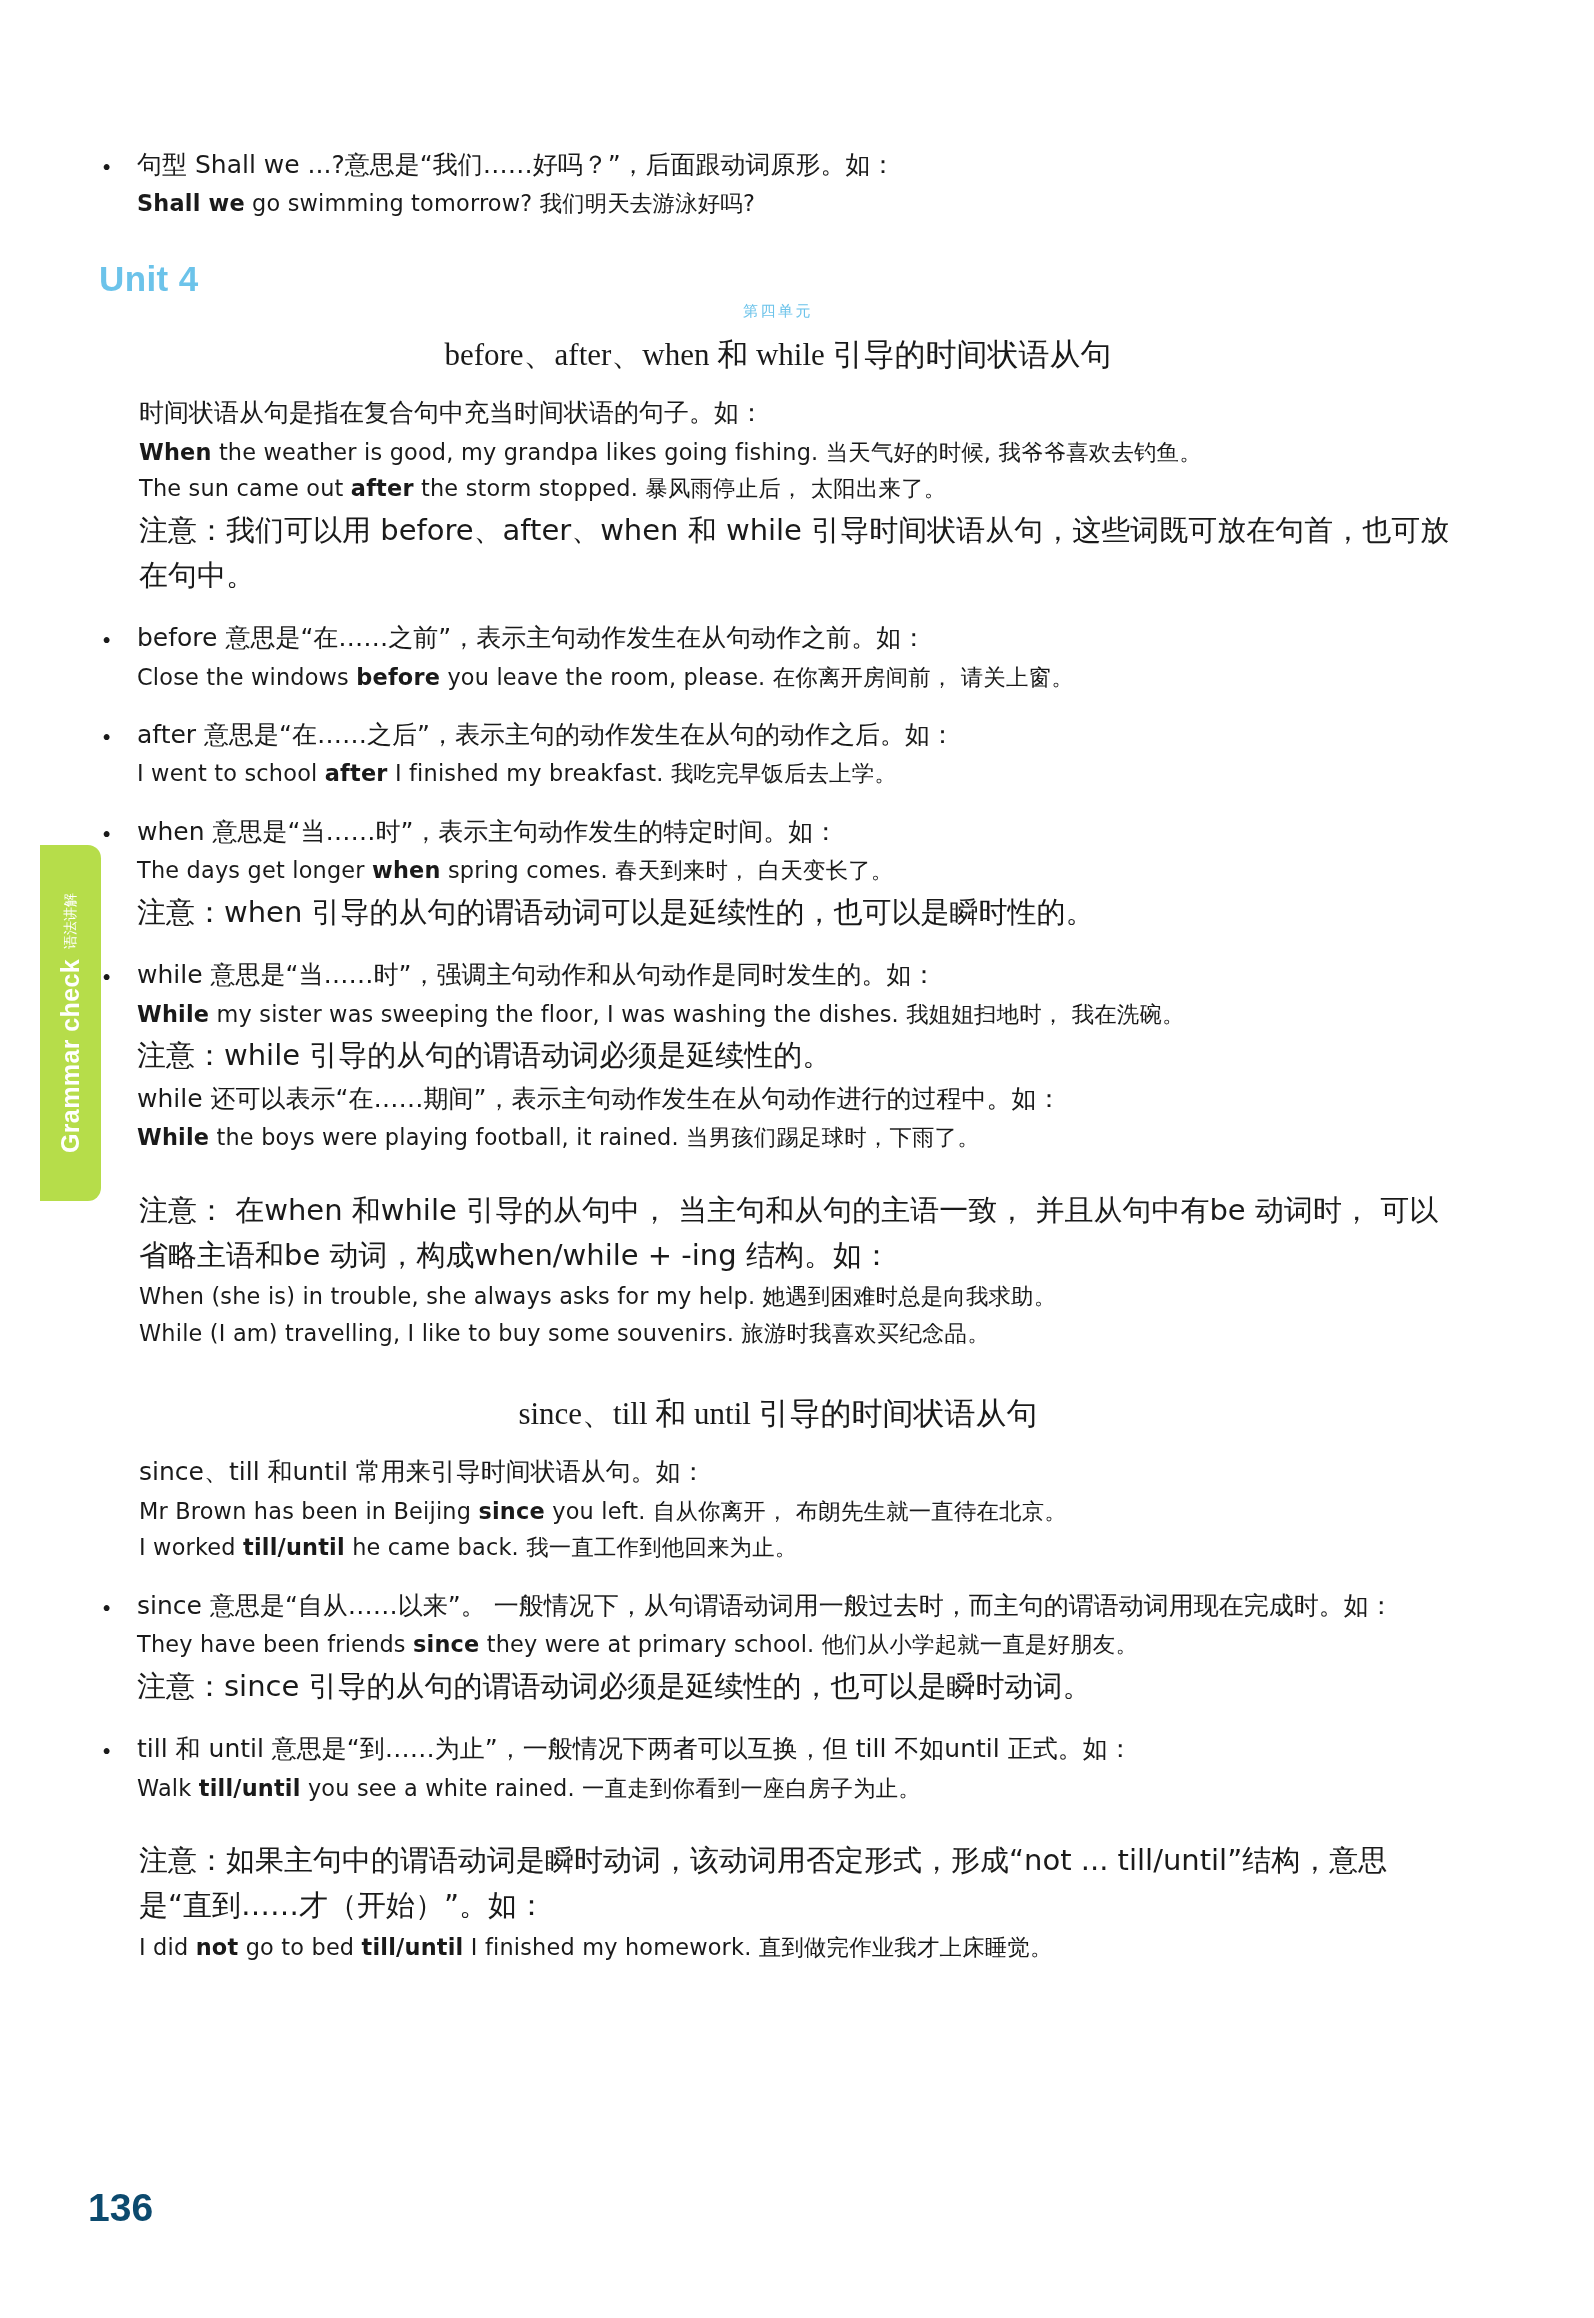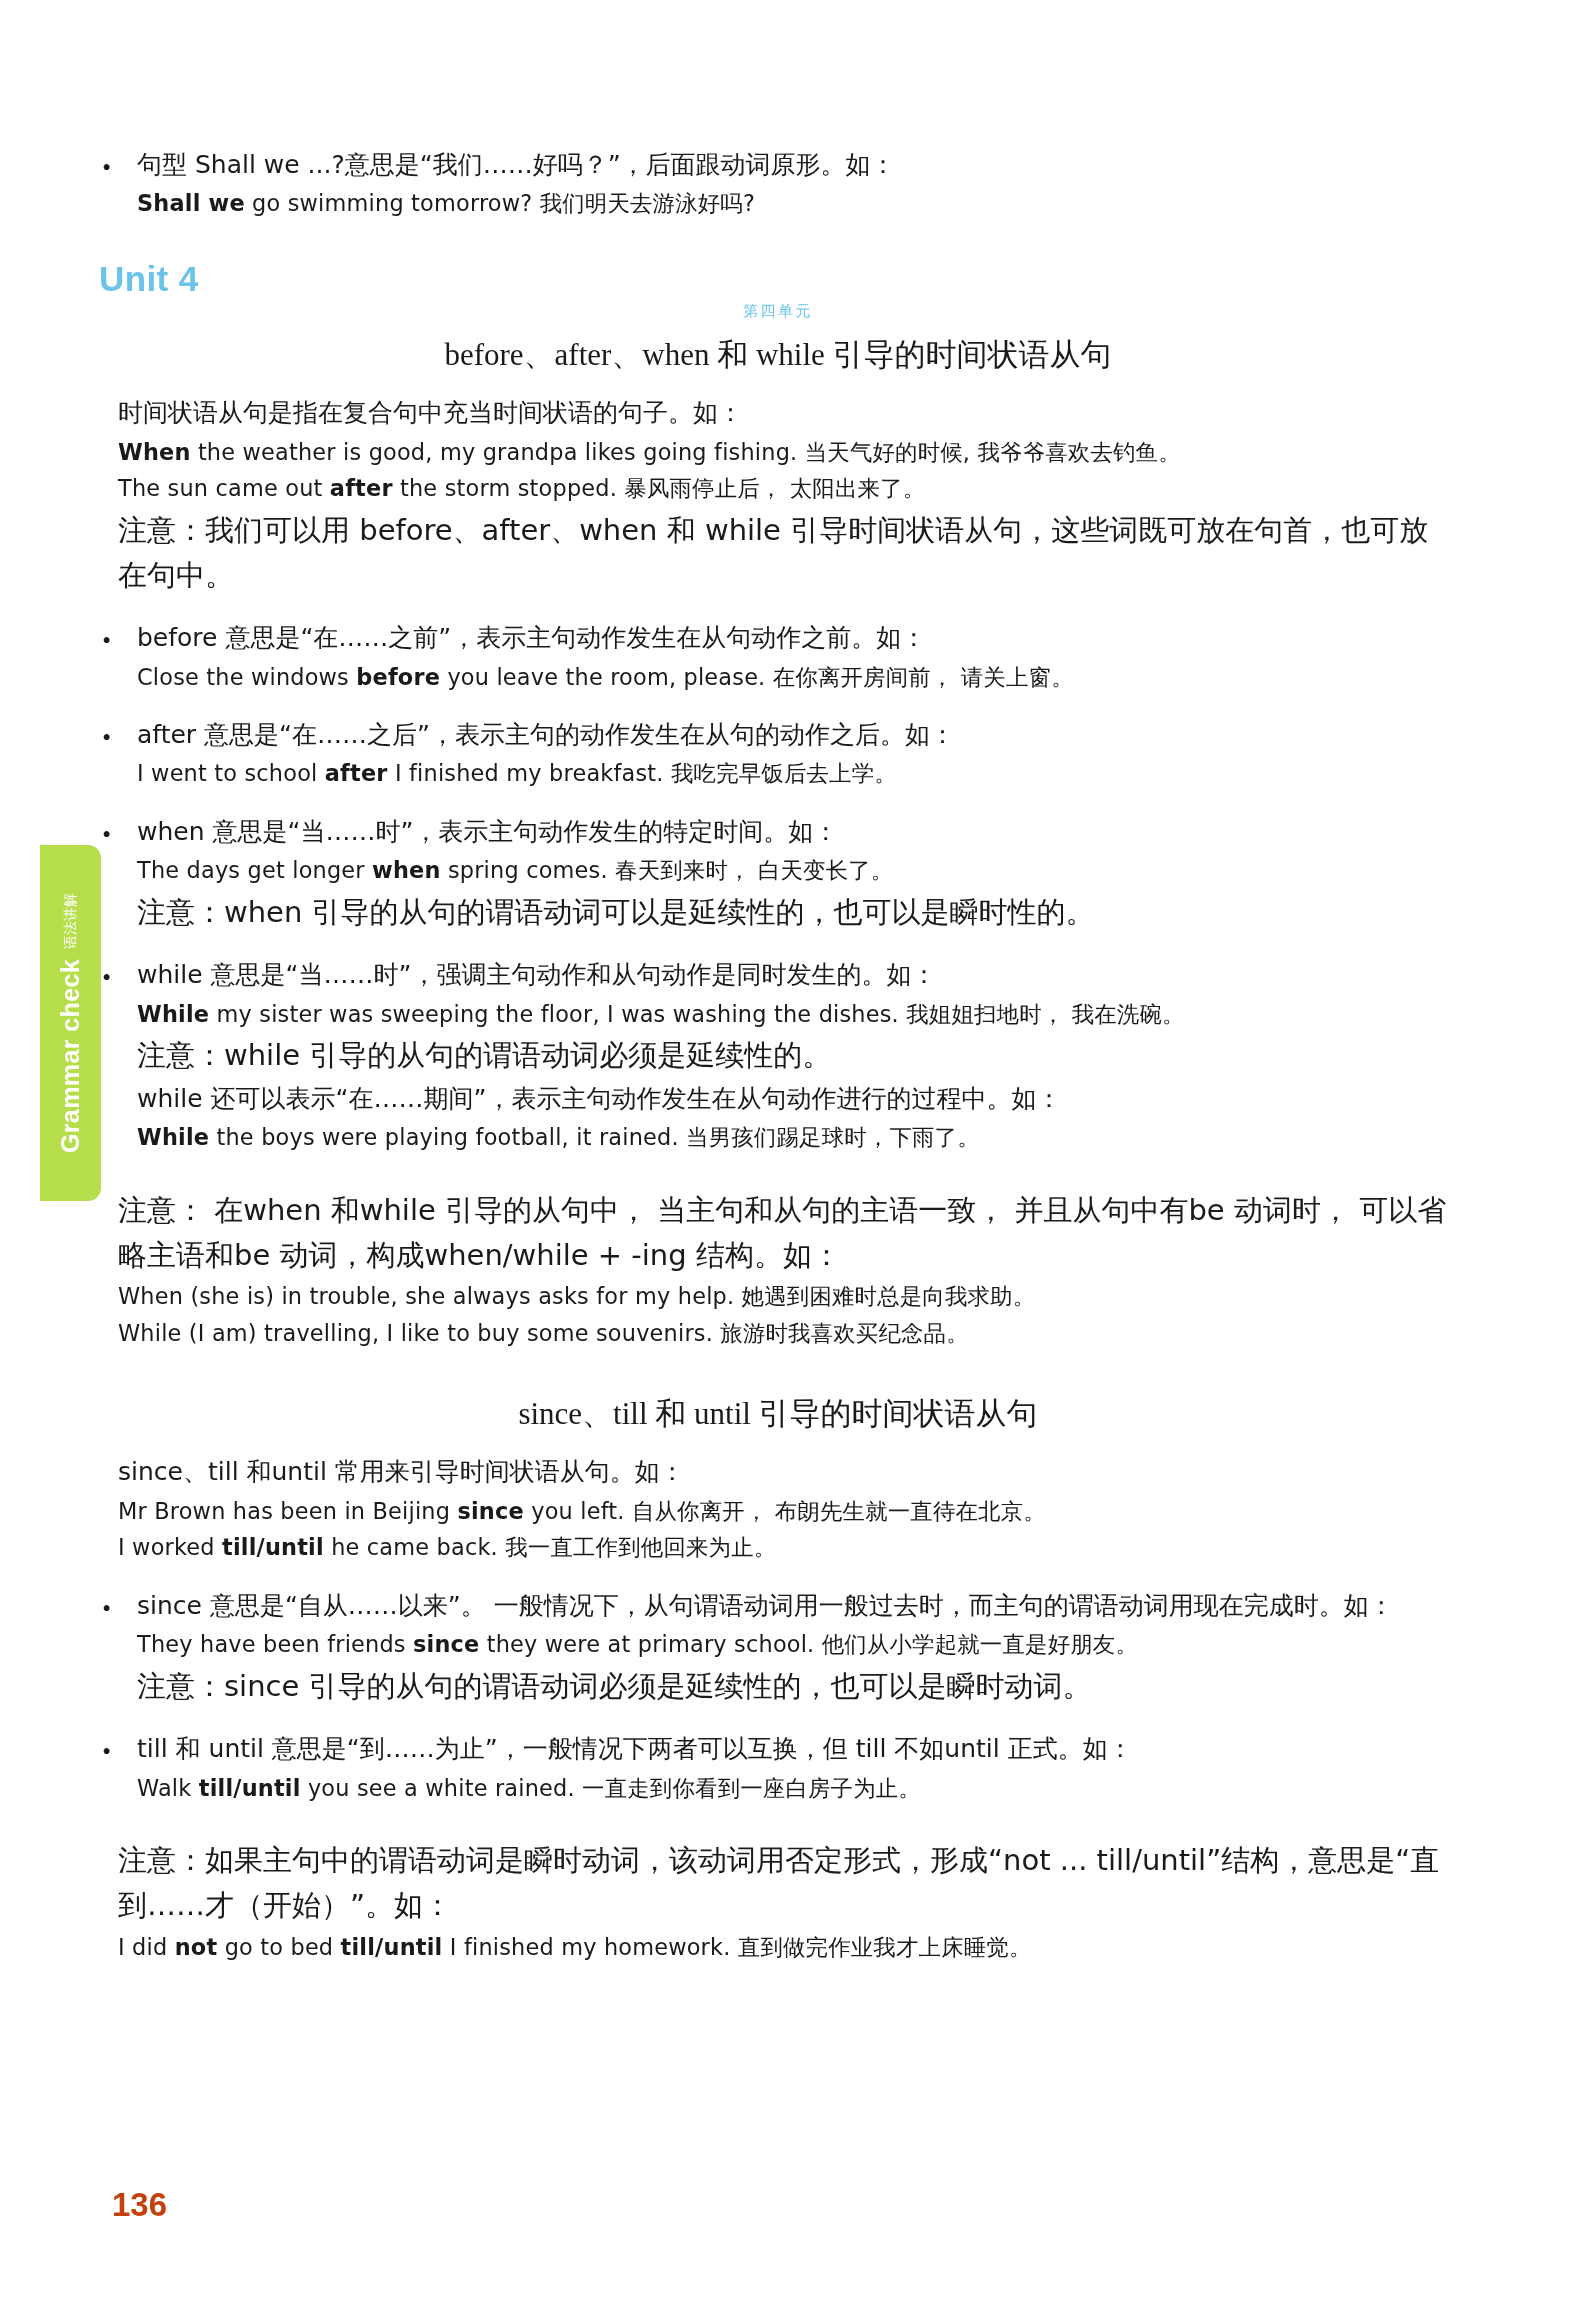--- a/index.html
+++ b/index.html
@@ -119,34 +119,34 @@
     text-align: center;
     font-size: 31px;
     font-weight: normal;
     margin: 13.2px 0 18px 0;
     font-family: "Liberation Serif", serif;
   }
   .block {
     margin-top: 3.3px;
   }
   .indent {
-    margin-left: 19px;
+    margin-left: 40px;
   }
   .note {
     font-size: 29px;
     line-height: 1.55;
   }
   .page-number {
     position: absolute;
-    left: 112px;
+    left: 88px;
     top: 2186px;
     font-family: "Liberation Sans", sans-serif;
     font-weight: bold;
-    font-size: 33px;
-    color: #c2410c;
+    font-size: 39px;
+    color: #0c4a6e;
   }
   .spacer-lg { height: 28px; }
   .spacer-md { height: 15px; }
 </style>
 </head>
 <body>
 
 <div class="page">
 
   <div class="side-tab">

